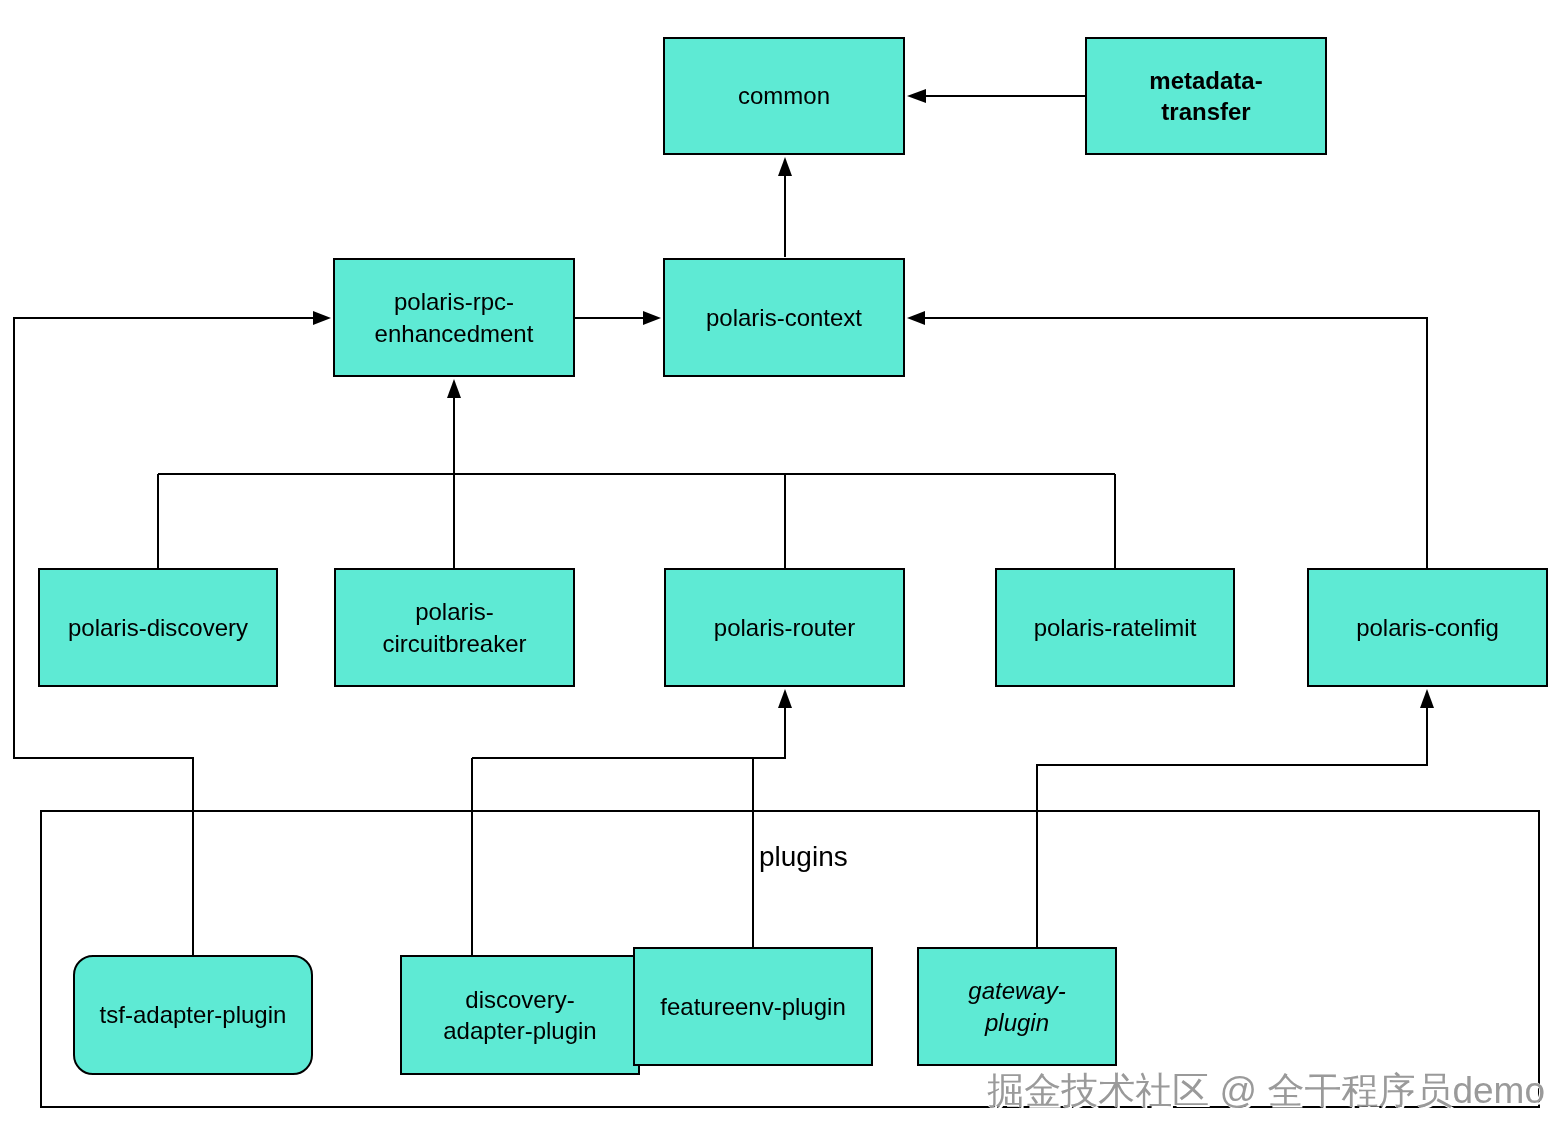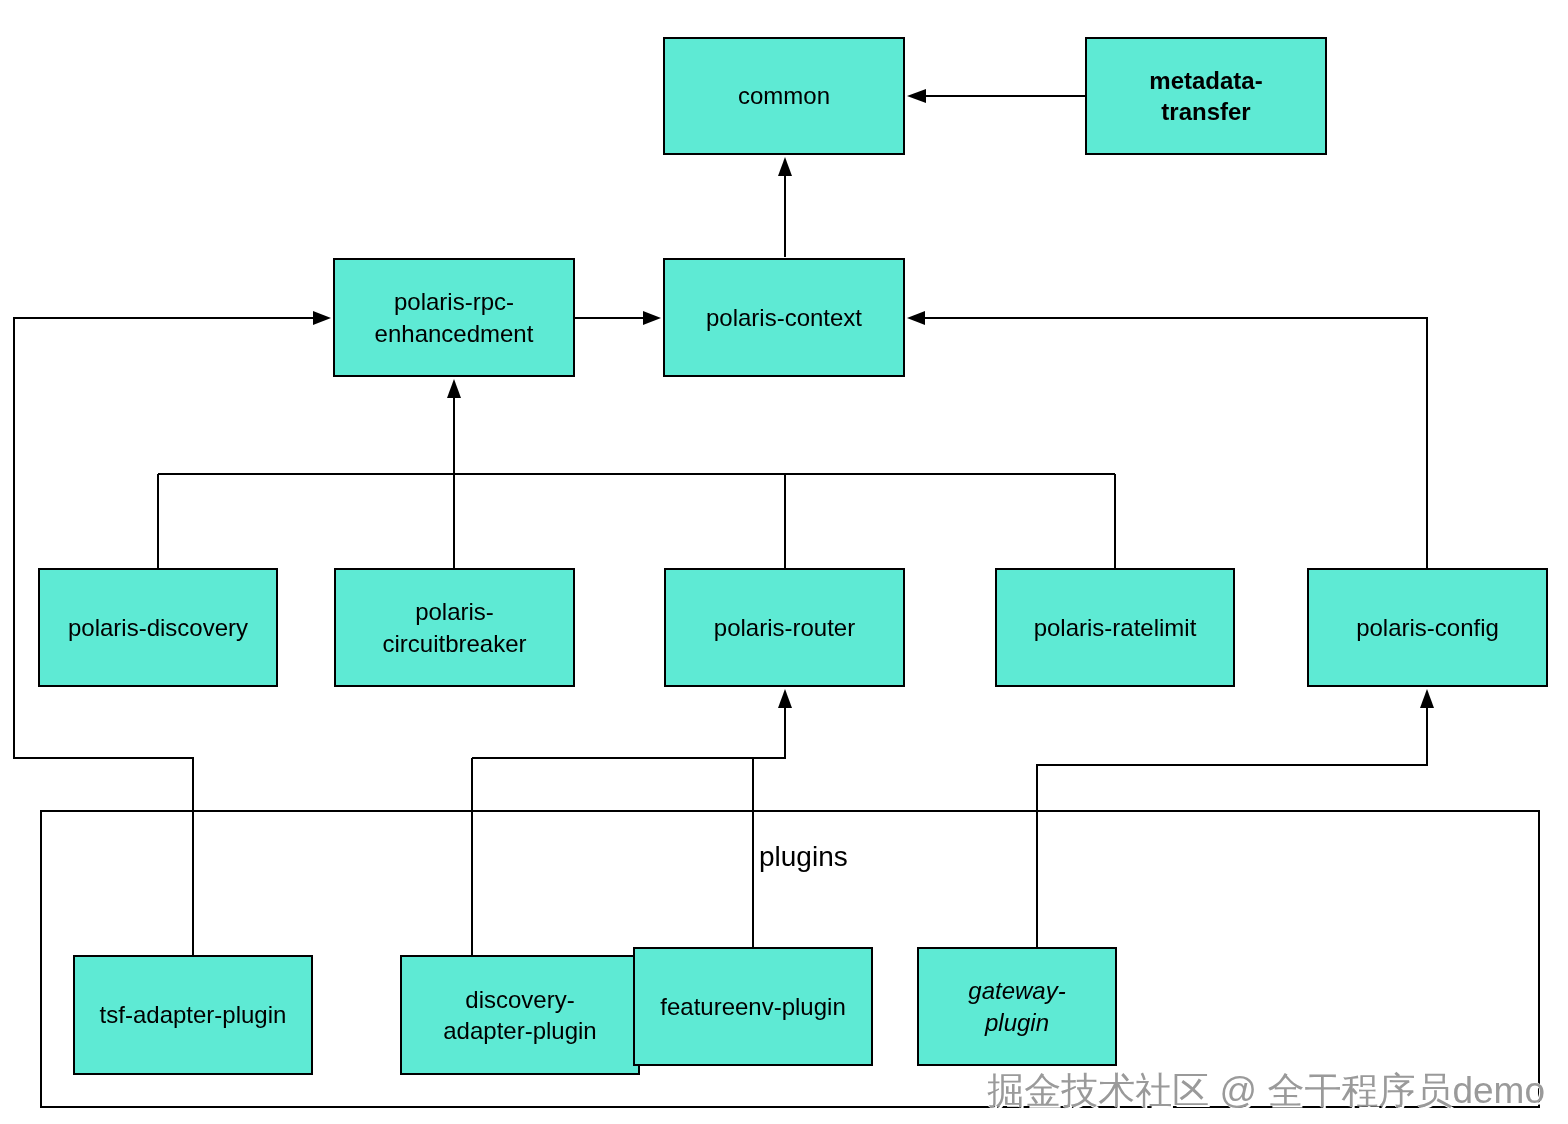--- a/index.html
+++ b/index.html
@@ -110,20 +110,20 @@
 
   <div class="node" style="left:333px; top:258px; width:242px; height:119px;">polaris-rpc-enhancedment</div>
   <div class="node" style="left:663px; top:258px; width:242px; height:119px;">polaris-context</div>
 
   <div class="node" style="left:38px; top:568px; width:240px; height:119px;">polaris-discovery</div>
   <div class="node" style="left:664px; top:568px; width:241px; height:119px;">polaris-router</div>
   <div class="node" style="left:334px; top:568px; width:241px; height:119px;">polaris-circuitbreaker</div>
   <div class="node" style="left:995px; top:568px; width:240px; height:119px;">polaris-ratelimit</div>
   <div class="node" style="left:1307px; top:568px; width:241px; height:119px;">polaris-config</div>
 
-  <div class="node" style="left:73px; top:955px; width:240px; height:120px;">tsf-adapter-plugin</div>
+  <div class="node" style="left:73px; top:955px; width:240px; height:120px;border-radius:20px;">tsf-adapter-plugin</div>
   <div class="node" style="left:352px; top:955px; width:240px; height:120px;margin-left:48px;">discovery-adapter-plugin</div>
   <div class="node" style="left:633px; top:947px; width:240px; height:119px;">featureenv-plugin</div>
   <div class="node" style="left:917px; top:947px; width:200px; height:119px;font-style:italic;">gateway-plugin</div>
 
   <div class="watermark" style="right:23px; top:1066px;">掘金技术社区 @ 全干程序员demo</div>
 
 </div>
 
 </body></html>

